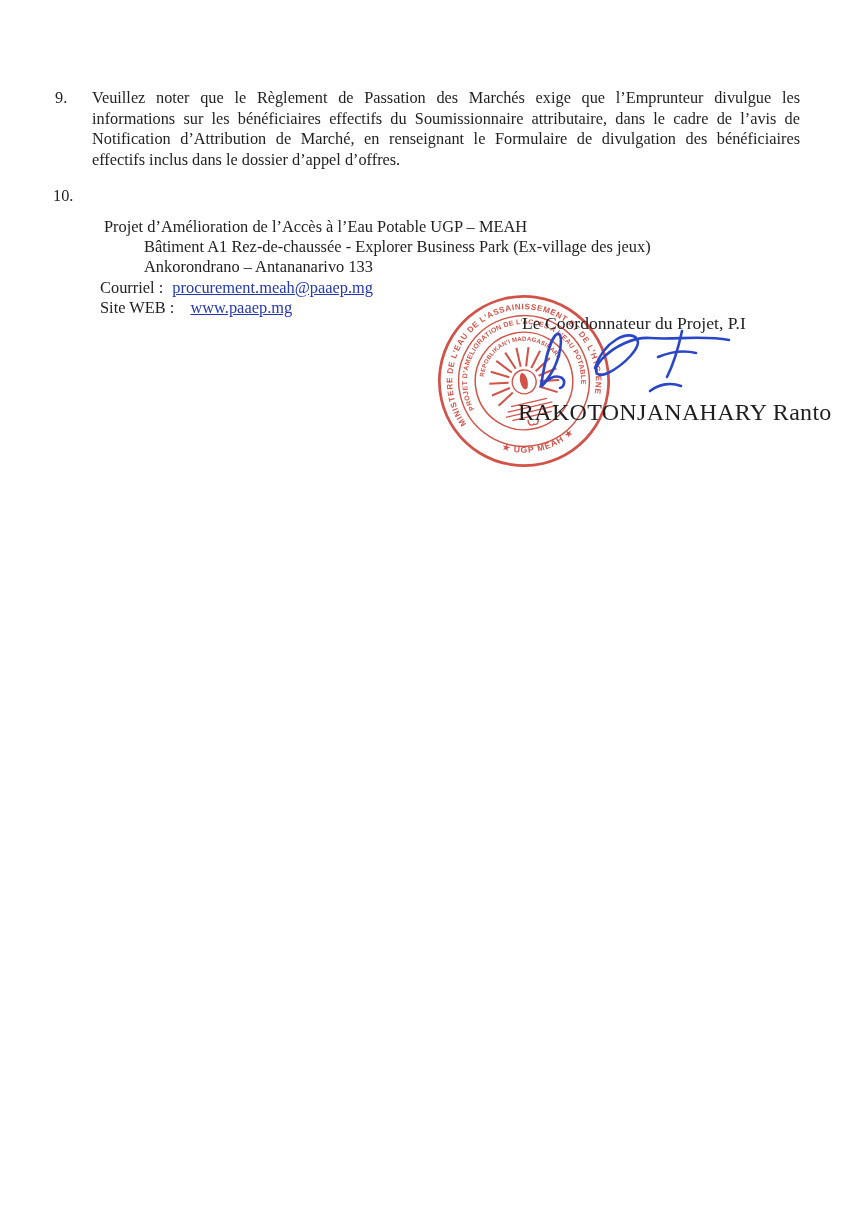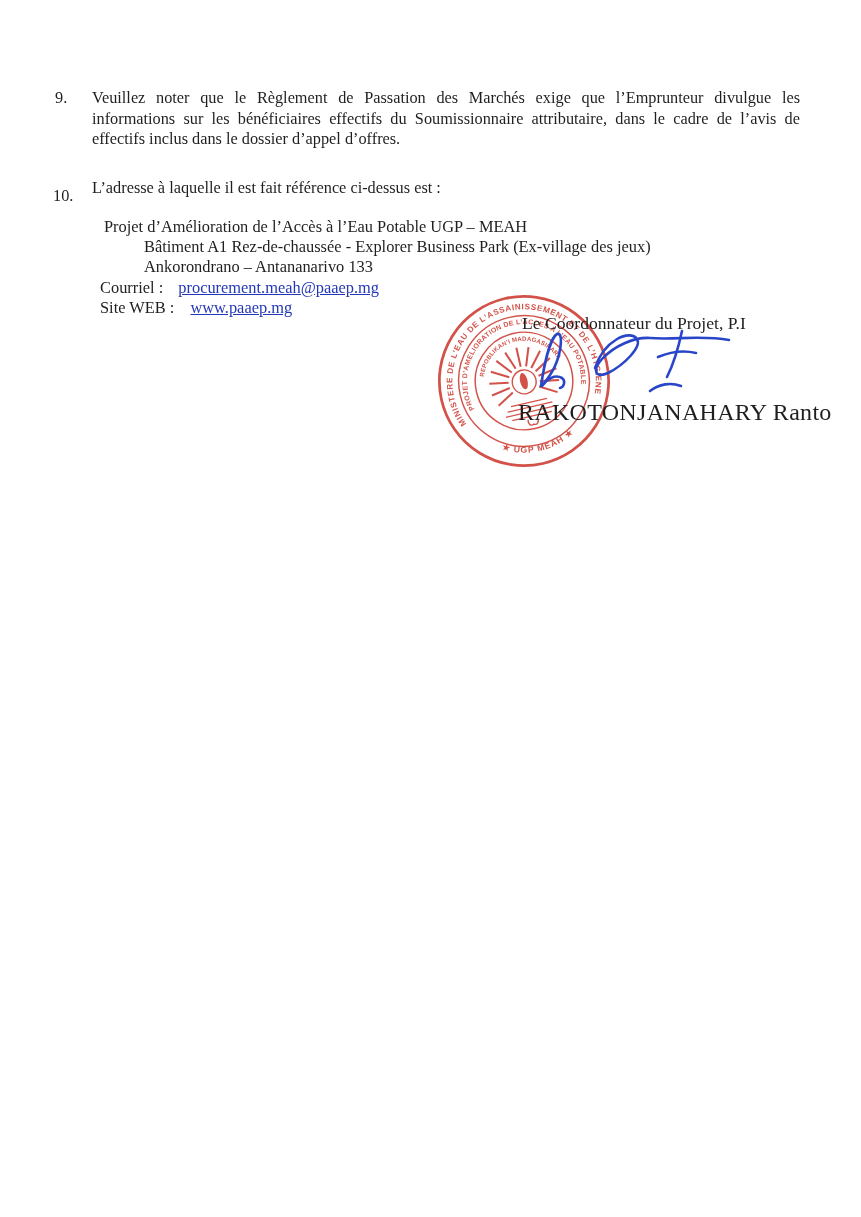--- a/index.html
+++ b/index.html
@@ -45,21 +45,21 @@
     font-size: 16.4px;
     line-height: 20.2px;
   }
   .address .l1 { padding-left: 4px; }
   .address .bold { font-weight: normal; margin-left: 44px; }
   .address a.link {
     color: #2438b6;
     text-decoration: underline;
     cursor: pointer;
   }
-  .address .email-link { margin-left: 15px; }
+  .address .email-link { margin-left: 9px; }
   .address .web-link { margin-left: 16px; }
   
   .stamp {
     position: absolute;
     left: 432px;
     top: 289px;
     z-index: 1;
   }
   
   .sig-title {
@@ -90,27 +90,27 @@
 </head>
 <body>
 
 <div class="page">
 
   <div class="item9">
     <span class="num">9.</span>
     <div class="lines">
       <div class="jl">Veuillez noter que le Règlement de Passation des Marchés exige que l’Emprunteur divulgue les</div>
       <div class="jl">informations sur les bénéficiaires effectifs du Soumissionnaire attributaire, dans le cadre de l’avis de</div>
+      <div class="jl">Notification d’Attribution de Marché, en renseignant le Formulaire de divulgation des bénéficiaires</div>
       <div>effectifs inclus dans le dossier d’appel d’offres.</div>
     </div>
   </div>
 
   <div class="item10">
     <span class="num">10.</span>
-    <div>L’adresse à laquelle il est fait référence ci-dessus est :</div>
   </div>
 
   <div class="address">
     <div class="l1">Projet d’Amélioration de l’Accès à l’Eau Potable UGP – MEAH</div>
     <div class="bold">Bâtiment A1 Rez-de-chaussée - Explorer Business Park (Ex-village des jeux)</div>
     <div class="bold">Ankorondrano – Antananarivo 133</div>
     <div>
       <span>Courriel :</span><a class="link email-link">procurement.meah@paaep.mg</a>
     </div>
     <div>

